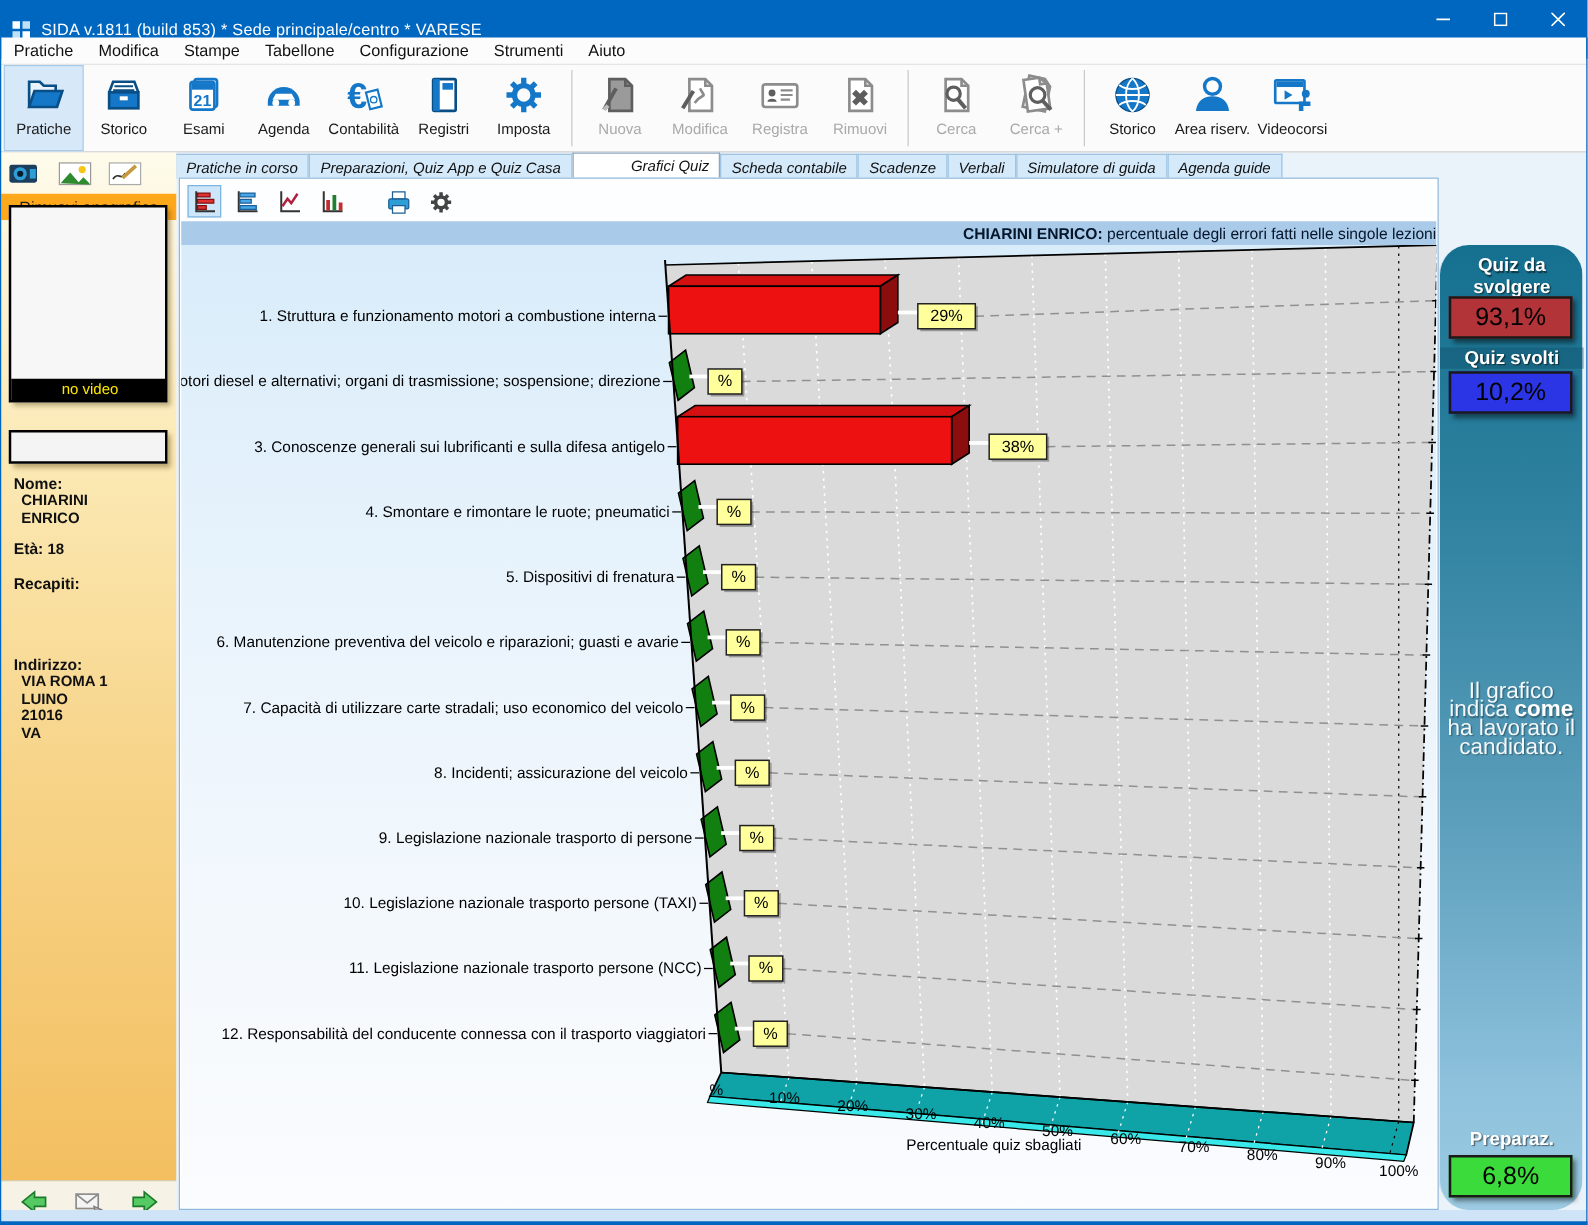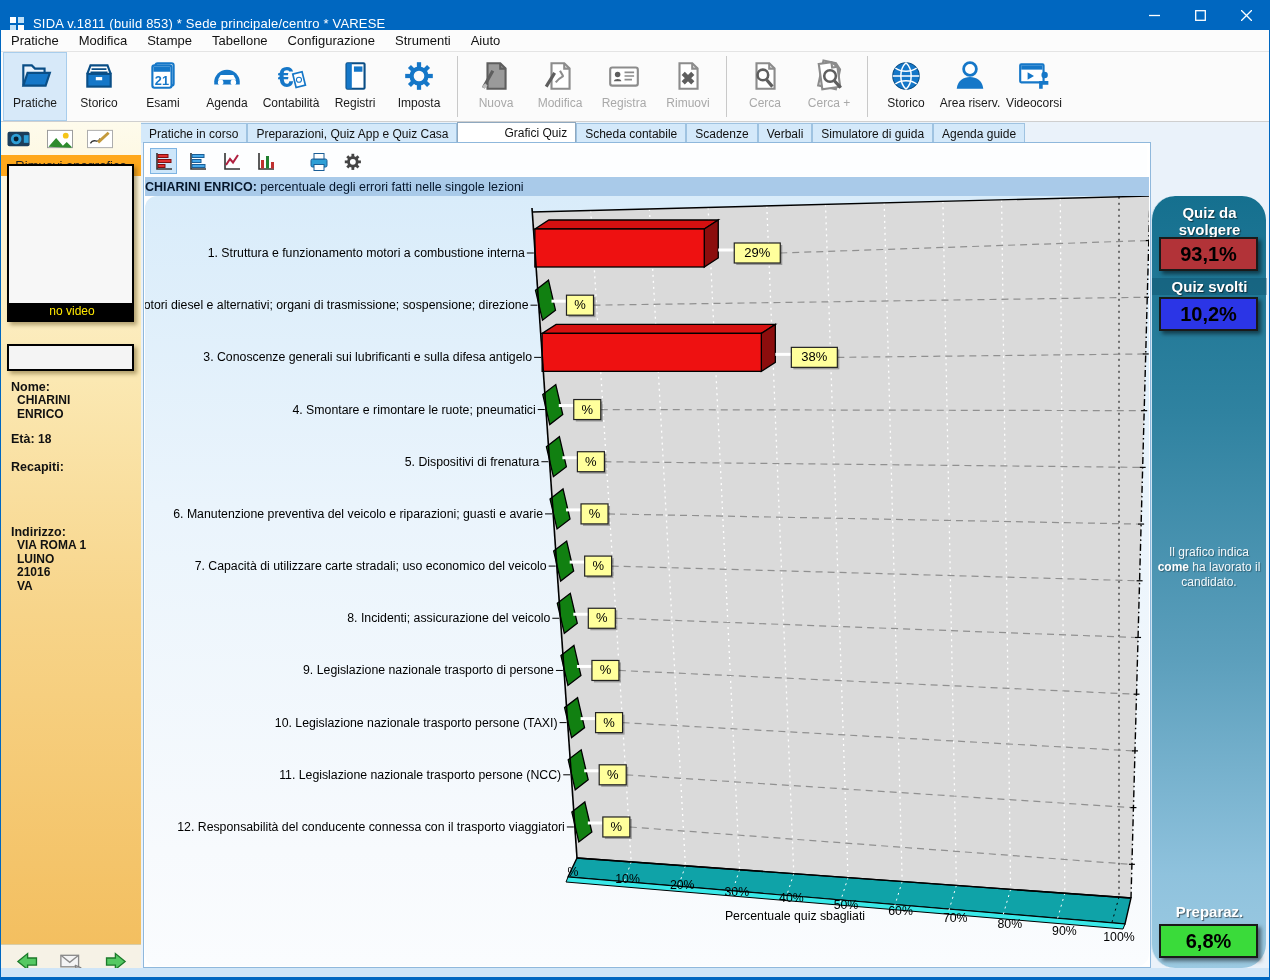--- a/index.html
+++ b/index.html
@@ -23,21 +23,21 @@
   .tb-btn { width:64px; display:flex; flex-direction:column; align-items:center;
     justify-content:flex-start; padding-top:5px; border:1px solid transparent; }
   .tb-btn.active { background:#D7E9F9; border-color:#A8CDEC; }
   .tb-btn .tb-icon { width:34px; height:36px; }
   .tb-btn .tb-label { font-size:12px; color:#1a1a1a; margin-top:2px; white-space:nowrap; }
   .tb-btn.disabled .tb-label { color:#A9A9A9; }
   .tb-sep { width:1px; background:#C9C9C9; margin:4px 6px; }
   
   #tabstrip { position:absolute; left:140px; top:122px; height:21px; display:flex; align-items:flex-end; }
   .tab { font-size:12px; color:#111; background:#D4E9FA; border:1px solid #9FC3E1;
-    border-bottom:none; padding:3px 8px 3px 8px; height:20px; white-space:nowrap; }
+    border-bottom:none; padding:3px 8px 3px 8px; height:20px; white-space:nowrap;font-style:italic; }
   .tab.active { background:#FFFFFF; border-color:#8FA8BF; height:21px; font-size:12px;padding-left:46px; }
   
   #sidebar { position:absolute; left:1px; top:122px; width:140px; height:822px;
     background:linear-gradient(180deg,#FEFBEC 0%, #FBE9B4 30%, #F7D489 60%, #F3BF60 100%); }
   #sidebar-tools { position:absolute; left:2px; top:5px; display:flex; gap:6px; }
   .side-tool { width:34px; height:24px; display:flex; align-items:center; justify-content:center; }
   #sidebar-header { position:absolute; left:0; top:33px; width:140px; height:21px; background:#FFA81C;
     color:#222; font-size:13px; display:flex; align-items:center; justify-content:center; }
   #photo-box { position:absolute; left:6px; top:42px; width:127px; height:158px; background:#F7F7F7;
     border:2px solid #000; box-shadow:3px 3px 4px rgba(90,70,20,.45);text-align:center; }
@@ -55,35 +55,35 @@
   
   #chart-panel { position:absolute; left:143px; top:142px; width:1008px; height:826px;
     background:#FFFFFF; border:1px solid #8FB8DC; }
   #chart-toolbar { position:absolute; left:3px; top:3px; width:1000px; height:30px; background:#FDFEFF;
     display:flex; align-items:center; gap:7px; padding-left:3px; }
   .ct-btn { width:27px; height:26px; display:flex; align-items:center; justify-content:center;
     border:1px solid transparent; }
   .ct-btn.active { background:#CDE6FA; border-color:#7EB4E2; }
   .ct-gap { width:12px; }
   #chart-titlebar { position:absolute; left:1px; top:34px; width:1004px; height:19px; background:#A9CAE9;
-    font-size:12.5px; color:#05162B; display:flex; align-items:center; justify-content:flex-start; }
+    font-size:12.5px; color:#05162B; display:flex; align-items:center; justify-content:flex-end; }
   #chart-body { position:absolute; left:1px; top:53px; width:1004px; height:770px;
-    background:linear-gradient(180deg,#D9ECFA 0%, #EAF4FC 40%, #F7FAFD 85%, #FAFCFE 100%);border-radius:12px; }
+    background:linear-gradient(180deg,#D9ECFA 0%, #EAF4FC 40%, #F7FAFD 85%, #FAFCFE 100%); }
   #chart-svg { position:absolute; left:0; top:0; width:1004px; height:770px;
     font-family:"Liberation Sans", sans-serif; }
   
   #right-panel { position:absolute; left:1151px; top:196px; width:115px; height:772px;
     background:linear-gradient(180deg,#15708F 0%, #2F82A0 28%, #5C9FBC 60%, #8FC2DD 88%, #9CCAE2 100%);
     border-left:1px solid #CEE4F2;border-radius:24px; }
   .rp-label { color:#FFFFFF; font-weight:bold; font-size:15px; text-align:center;
     text-shadow:1px 1px 1px rgba(0,0,0,.55); line-height:17px; }
   .rp-box { position:absolute; left:7px; width:99px; height:34px; border:2px solid #1A1A1A;
-    box-shadow:3px 3px 4px rgba(0,0,0,.5); color:#000; font-weight:bold; font-size:20px;
+    box-shadow:3px 3px 4px rgba(0,0,0,.5); color:#000; font-weight:normal; font-size:20px;
     display:flex; align-items:center; justify-content:center; }
-  .rp-note { position:absolute; left:4px; width:106px; color:#F2F8FB; font-size:12px;
+  .rp-note { position:absolute; left:4px; width:106px; color:#F2F8FB; font-size:18px;
     text-align:center; line-height:15px; text-shadow:1px 1px 1px rgba(0,0,0,.35); }
   .rp-note b { color:#FFFFFF; }
   
   #status-strip { position:absolute; left:1px; top:968px; width:1268px; height:9px; background:#CFE5F7; }
   #win-border-bottom { position:absolute; left:0; top:977px; width:1270px; height:3px; background:#0067C0; }
   #win-border-left { position:absolute; left:0; top:30px; width:1px; height:950px; background:#0067C0; }
   #win-border-right { position:absolute; left:1269px; top:30px; width:1px; height:950px; background:#0067C0; }
 </style>
 </head>
 <body>

